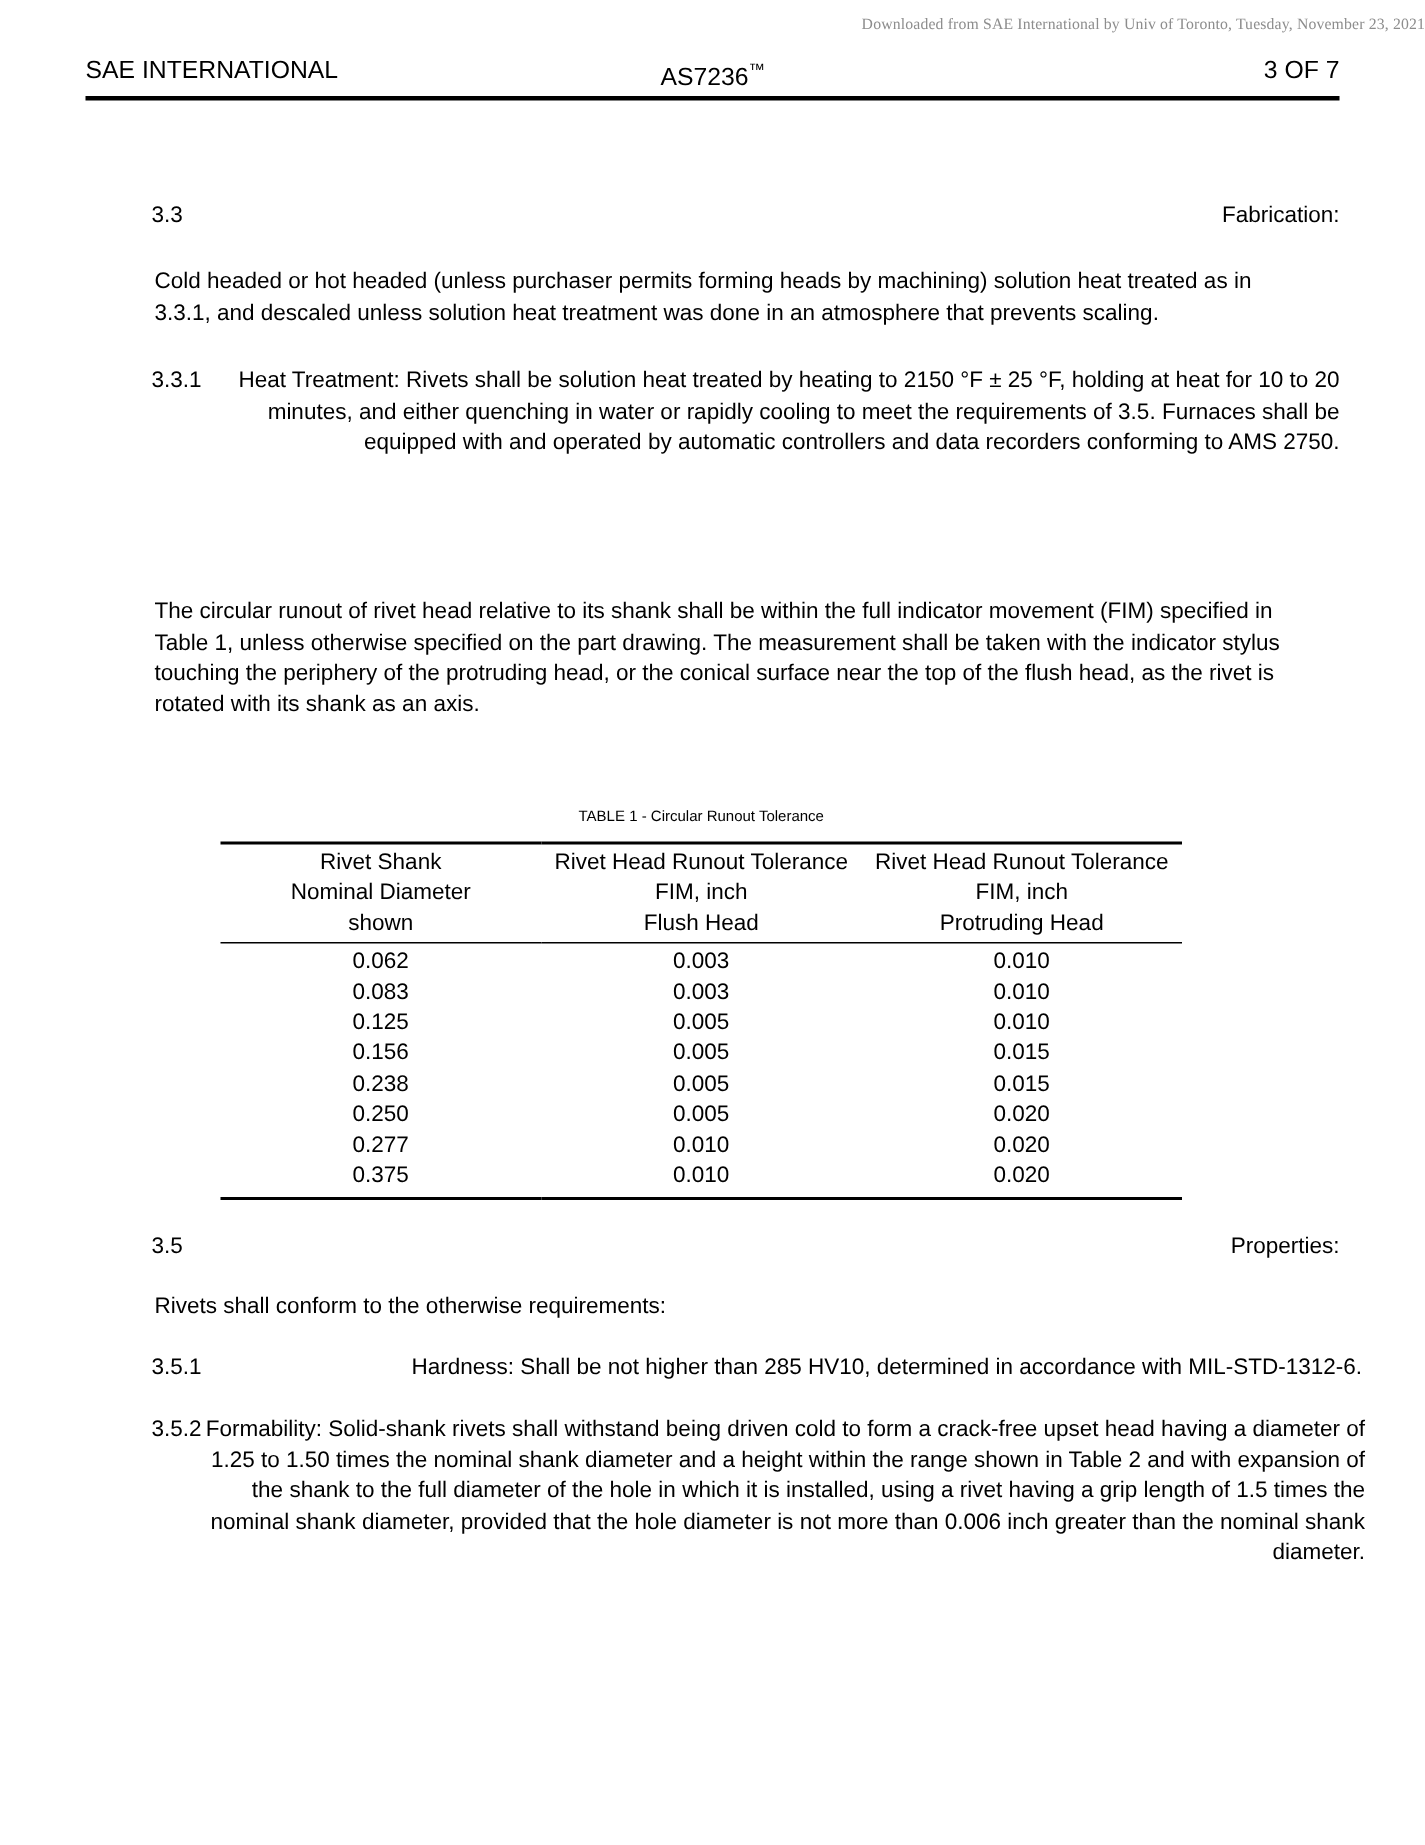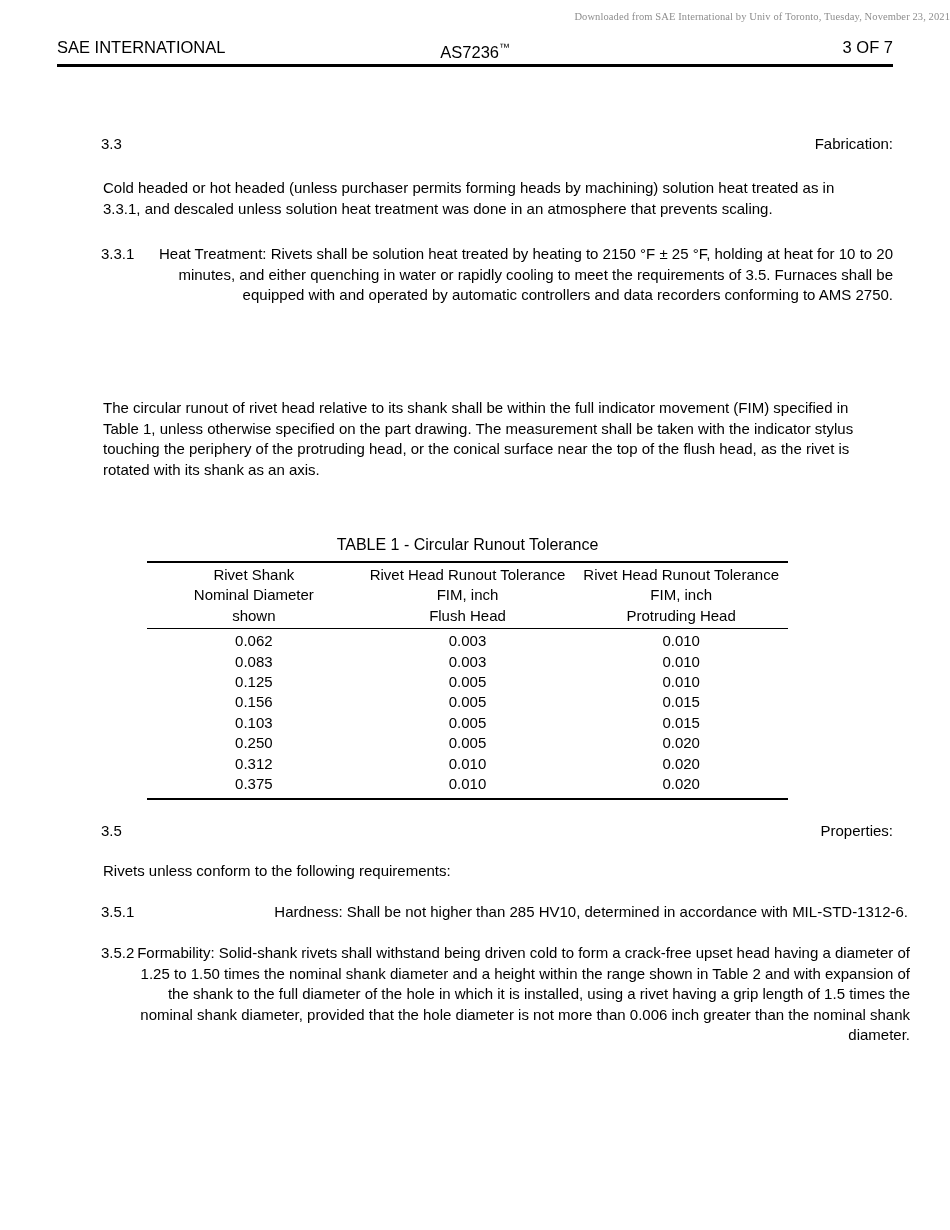--- a/index.html
+++ b/index.html
@@ -102,21 +102,21 @@
 
   
   .table-block {
     position: absolute;
     left: 147px;
     top: 535px;
     width: 641px;
   }
   .table-caption {
     text-align: center;
-    font-size: 16px;
+    font-size: 10px;
     line-height: 20px;
     margin-bottom: 6px;
   }
   table.runout {
     width: 641px;
     border-collapse: collapse;
     font-size: 15px;
   }
   table.runout th,
   table.runout td {
@@ -212,48 +212,48 @@
           <td>0.125</td>
           <td>0.005</td>
           <td>0.010</td>
         </tr>
         <tr>
           <td>0.156</td>
           <td>0.005</td>
           <td>0.015</td>
         </tr>
         <tr>
-          <td>0.103</td>
+          <td>0.238</td>
           <td>0.005</td>
           <td>0.015</td>
         </tr>
         <tr>
           <td>0.250</td>
           <td>0.005</td>
           <td>0.020</td>
         </tr>
         <tr>
-          <td>0.312</td>
+          <td>0.277</td>
           <td>0.010</td>
           <td>0.020</td>
         </tr>
         <tr>
           <td>0.375</td>
           <td>0.010</td>
           <td>0.020</td>
         </tr>
       </tbody>
     </table>
   </div>
 
   <div class="sec lvl2" style="top:821px;">
     <span class="num">3.5</span>
     <span class="body">Properties:</span>
   </div>
-  <div class="para" style="top:861px;width:760px;">Rivets unless conform to the following requirements:</div>
+  <div class="para" style="top:861px;width:760px;">Rivets shall conform to the otherwise requirements:</div>
 
   <div class="sec lvl3" style="top:902px;">
     <span class="num">3.5.1</span>
     <span class="body" style="width:790px;">Hardness:  Shall be not higher than 285 HV10, determined in accordance with MIL-STD-1312-6.</span>
   </div>
 
   <div class="sec lvl3" style="top:943px;">
     <span class="num">3.5.2</span>
     <span class="body" style="width:792px;">Formability:  Solid-shank rivets shall withstand being driven cold to form a crack-free upset head having a diameter of 1.25 to 1.50 times the nominal shank diameter and a height within the range shown in Table 2 and with expansion of the shank to the full diameter of the hole in which it is installed, using a rivet having a grip length of 1.5 times the nominal shank diameter, provided that the hole diameter is not more than 0.006 inch greater than the nominal shank diameter.</span>
   </div>

